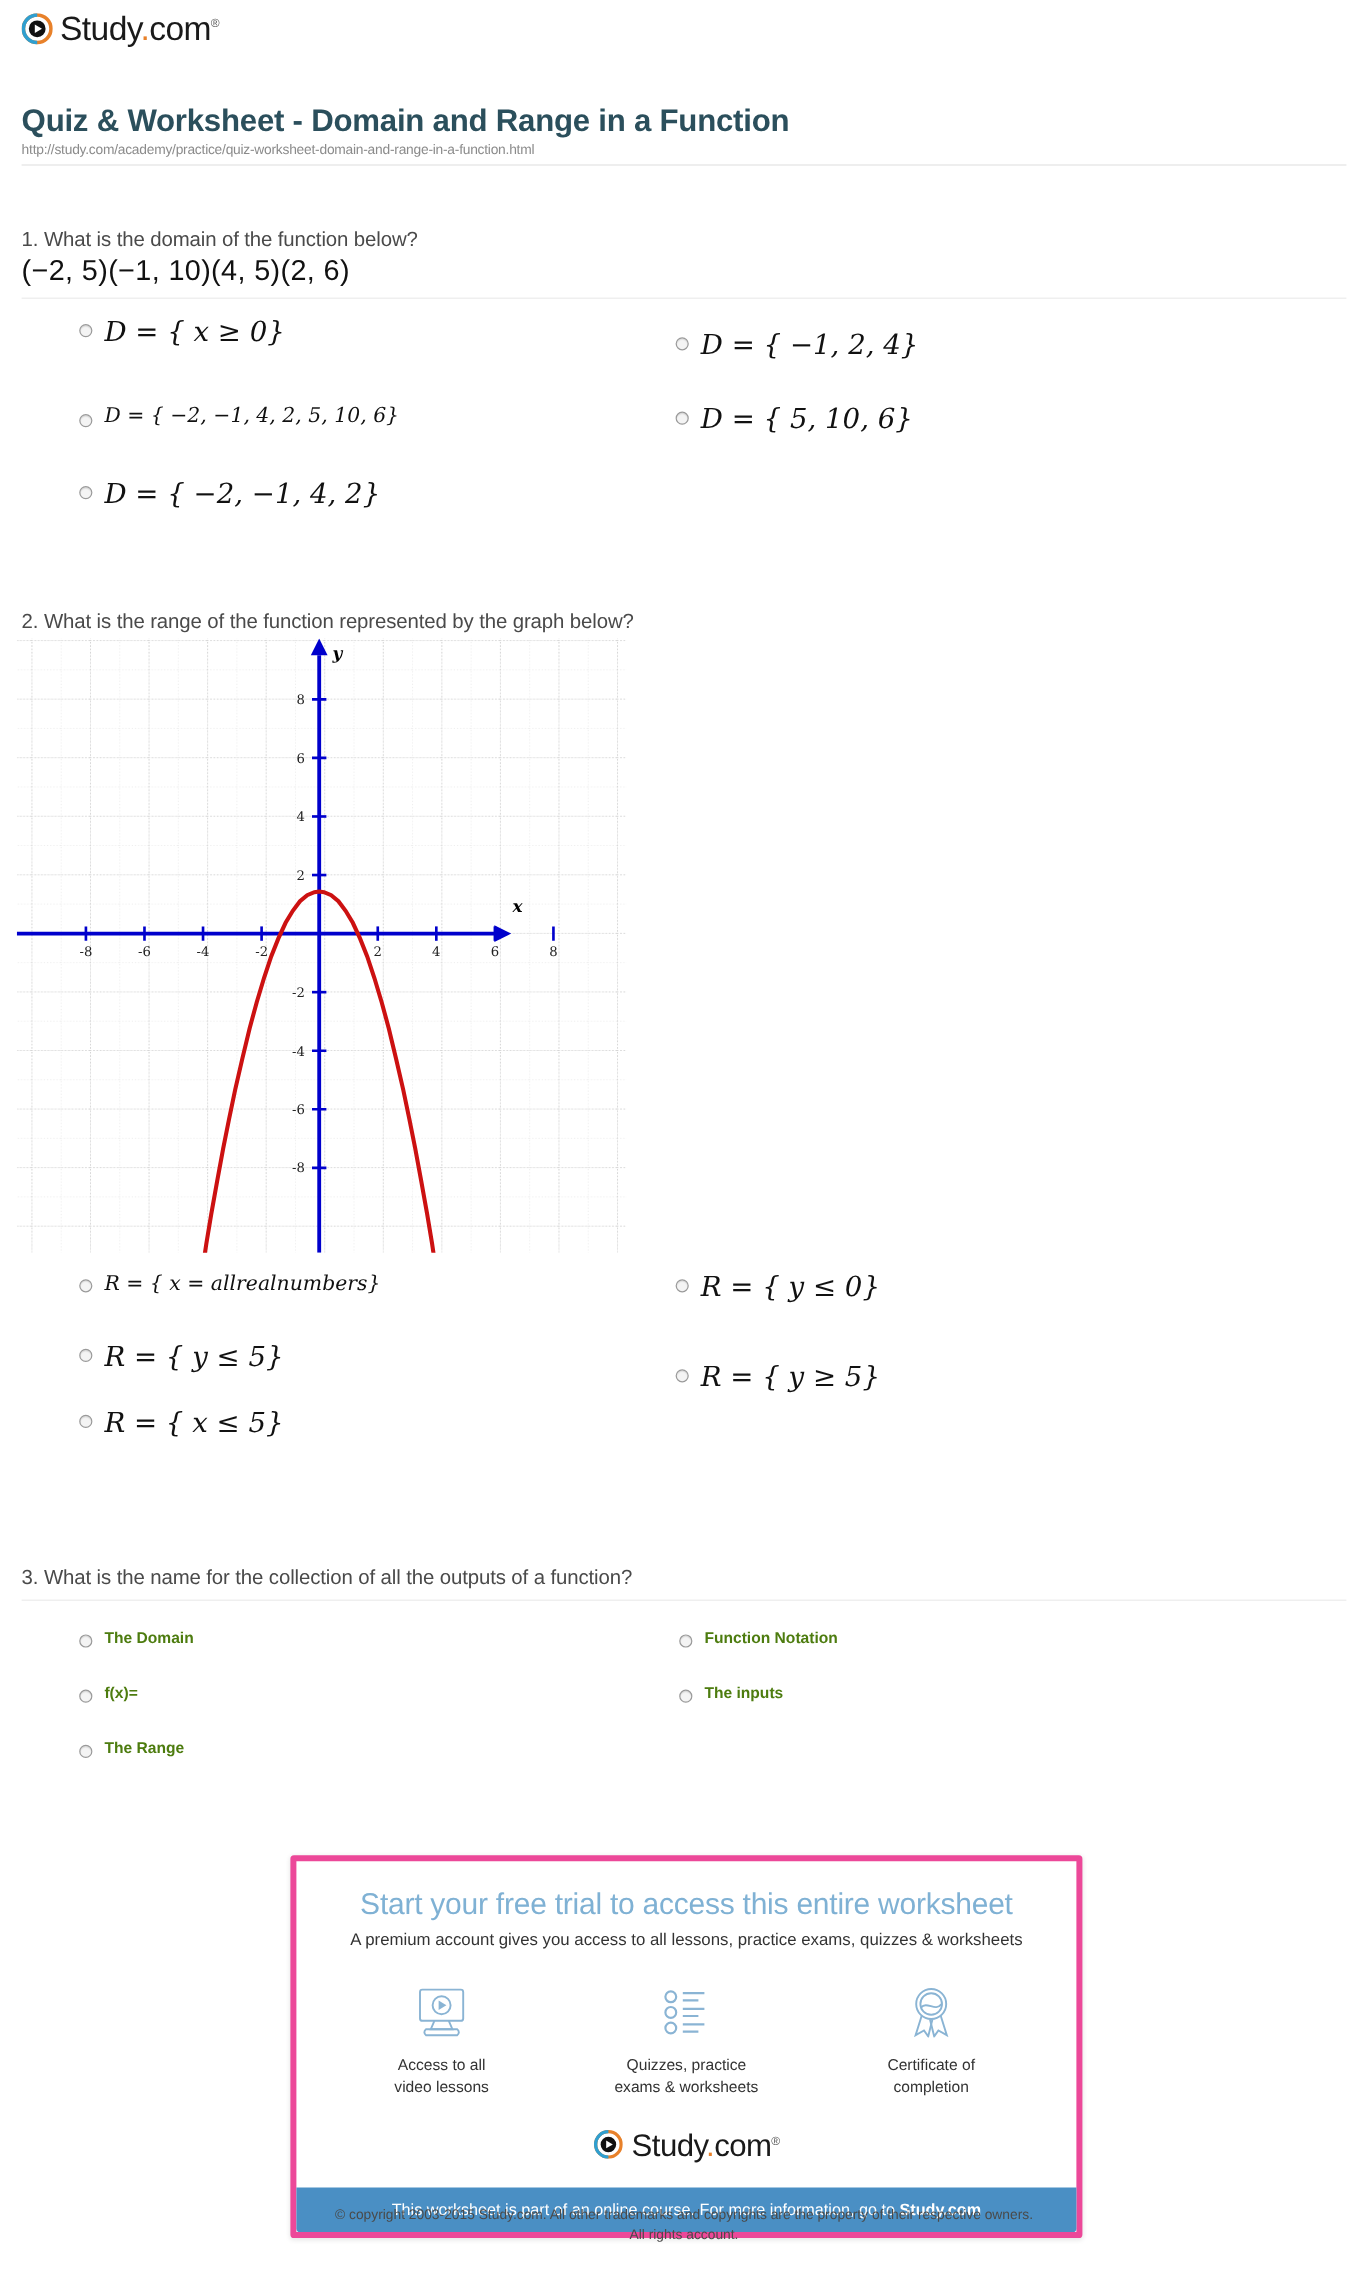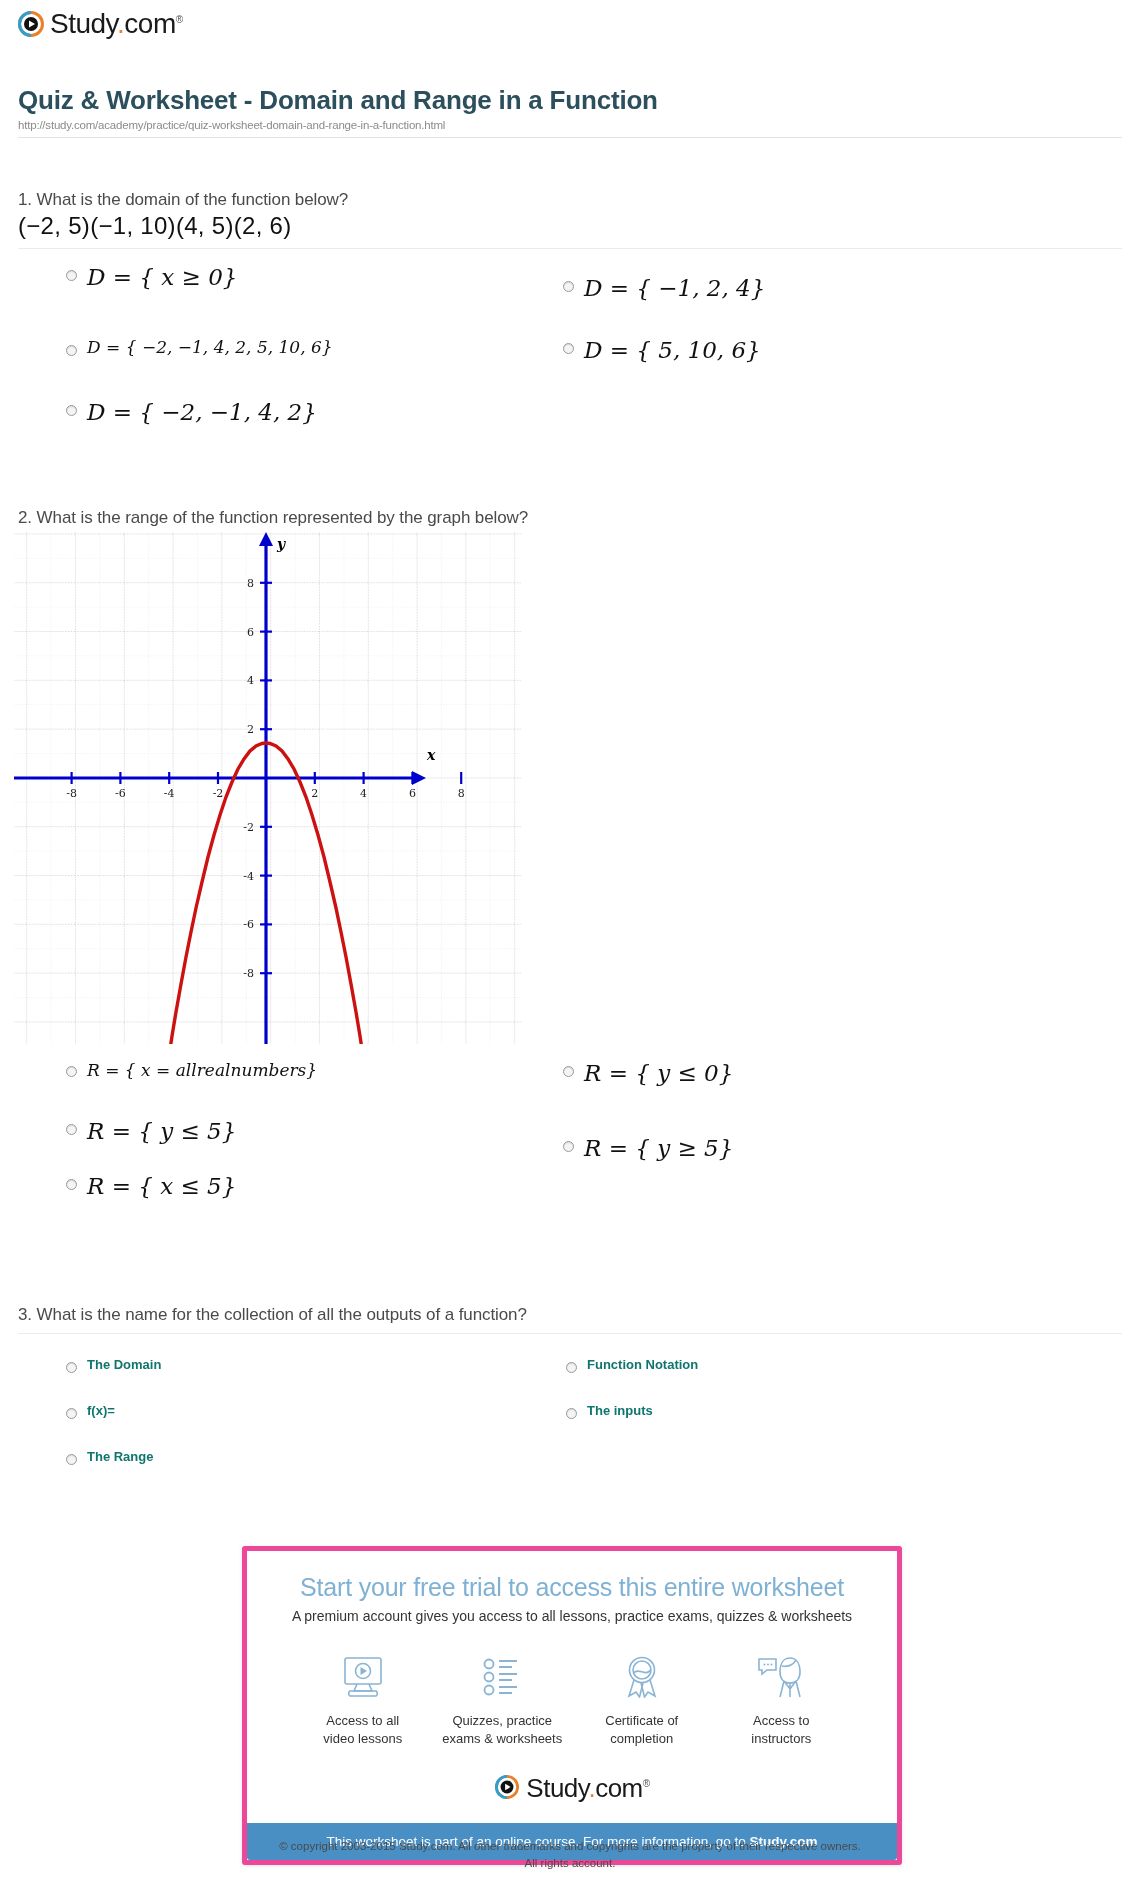--- a/index.html
+++ b/index.html
@@ -39,21 +39,21 @@
   .opts { position:relative; width:1104px; }
   .opt { position:absolute; display:flex; align-items:flex-start; }
   .radio {
     width:11px; height:11px; border-radius:50%;
     border:1px solid #9a9a9a; background:#f4f4f4;
     display:inline-block; margin-top:6px; margin-right:10px; flex:none;
     box-shadow: inset 0 1px 1px rgba(0,0,0,0.12);
   }
   .opt-math { font-size:23px; font-style:italic; color:#111; font-family:"DejaVu Serif", serif; white-space:nowrap; }
   .opt-math.small { font-size:17px; }
-  .opt-plain { font-size:13px; font-weight:bold; color:#0f766e; margin-top:1px; }
+  .opt-plain { font-size:13px; font-weight:bold; color:#4d7c0f; margin-top:1px; }
 
   
   .graph { position:absolute; left:14px; top:532px; width:508px; height:512px; }
   .graph svg { display:block; }
 
   
   .promo {
     position:absolute; left:242px; top:1546px; width:660px;
     background:#fff; border:5px solid #ec4899; border-radius:3px;
     box-shadow:0 1px 4px rgba(0,0,0,0.10);
@@ -298,34 +298,20 @@
             <circle cx="23" cy="14" r="12.5"></circle>
             <circle cx="23" cy="14" r="9"></circle>
             <path d="M14.5 17 c5 -6 12 4 17 -3"></path>
             <path d="M15 24 L10 40 L17 36 L20.5 41 L24 27"></path>
             <path d="M31 24 L36 40 L29 36 L25.5 41 L22 27"></path>
           </svg>
         </div>
         <div class="perk-label">Certificate of<br>completion</div>
       </div>
 
-      <div class="perk">
-        <div class="perk-ico">
-          <svg width="50" height="42" viewBox="0 0 50 42" fill="none" stroke="#8ab4d4" stroke-width="1.6">
-            <path d="M3 3 h17 v11 h-9 l-5 4 v-4 h-3 z"></path>
-            <circle cx="8.5" cy="8.5" r="1" fill="#8ab4d4" stroke="none"></circle>
-            <circle cx="12" cy="8.5" r="1" fill="#8ab4d4" stroke="none"></circle>
-            <circle cx="15.5" cy="8.5" r="1" fill="#8ab4d4" stroke="none"></circle>
-            <path d="M24 16 c0 -9 4 -14 10 -14 c6 0 10 5 10 14 c0 7 -4 11 -10 11 c-6 0 -10 -4 -10 -11 z"></path>
-            <path d="M26 10 c4 1 11 0 14 -6"></path>
-            <path d="M28 25 L24 41 M40 25 L44 41 M34 27 L34 41 M28 25 L34 33 L40 25"></path>
-          </svg>
-        </div>
-        <div class="perk-label">Access to<br>instructors</div>
-      </div>
     </div>
 
     <div class="promo-logo">
       <span class="brand-mark">
         <svg width="24" height="24" viewBox="0 0 26 26">
           <circle cx="13" cy="13" r="11.5" fill="none" stroke="#e8812a" stroke-width="3"></circle>
           <path d="M13 1.5 A11.5 11.5 0 0 0 13 24.5" fill="none" stroke="#2f9fd0" stroke-width="3"></path>
           <circle cx="13" cy="13" r="7" fill="#111"></circle>
           <polygon points="11,9.5 17,13 11,16.5" fill="#fff"></polygon>
         </svg>

